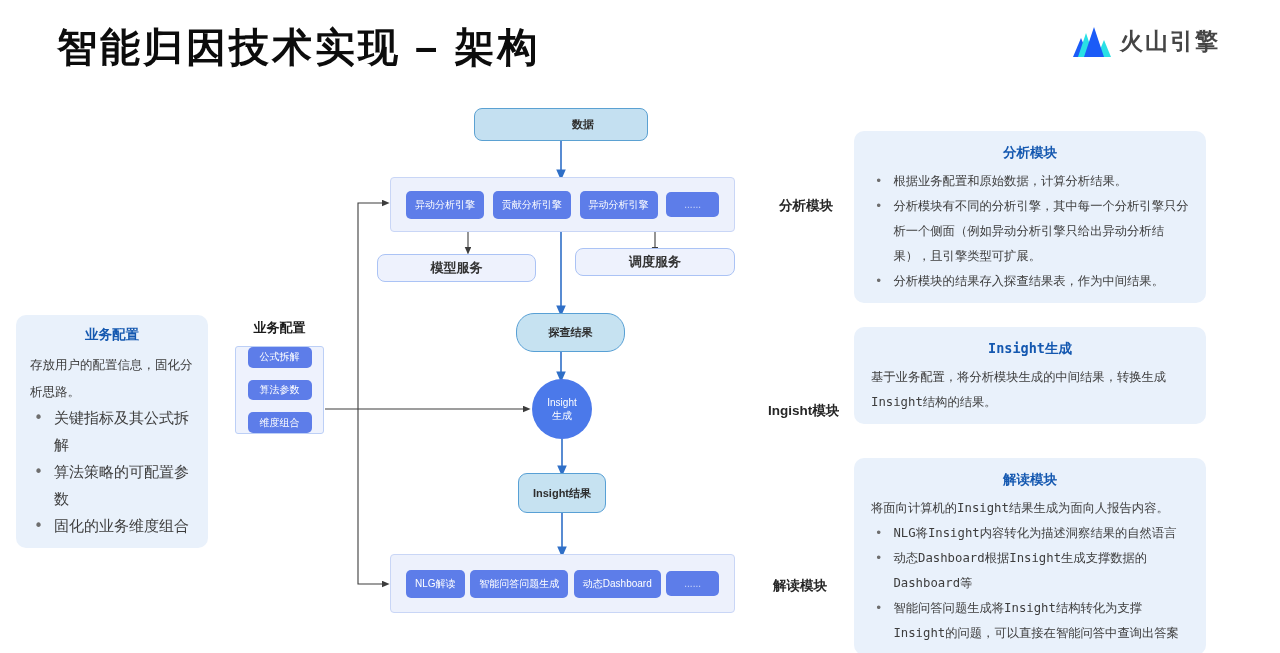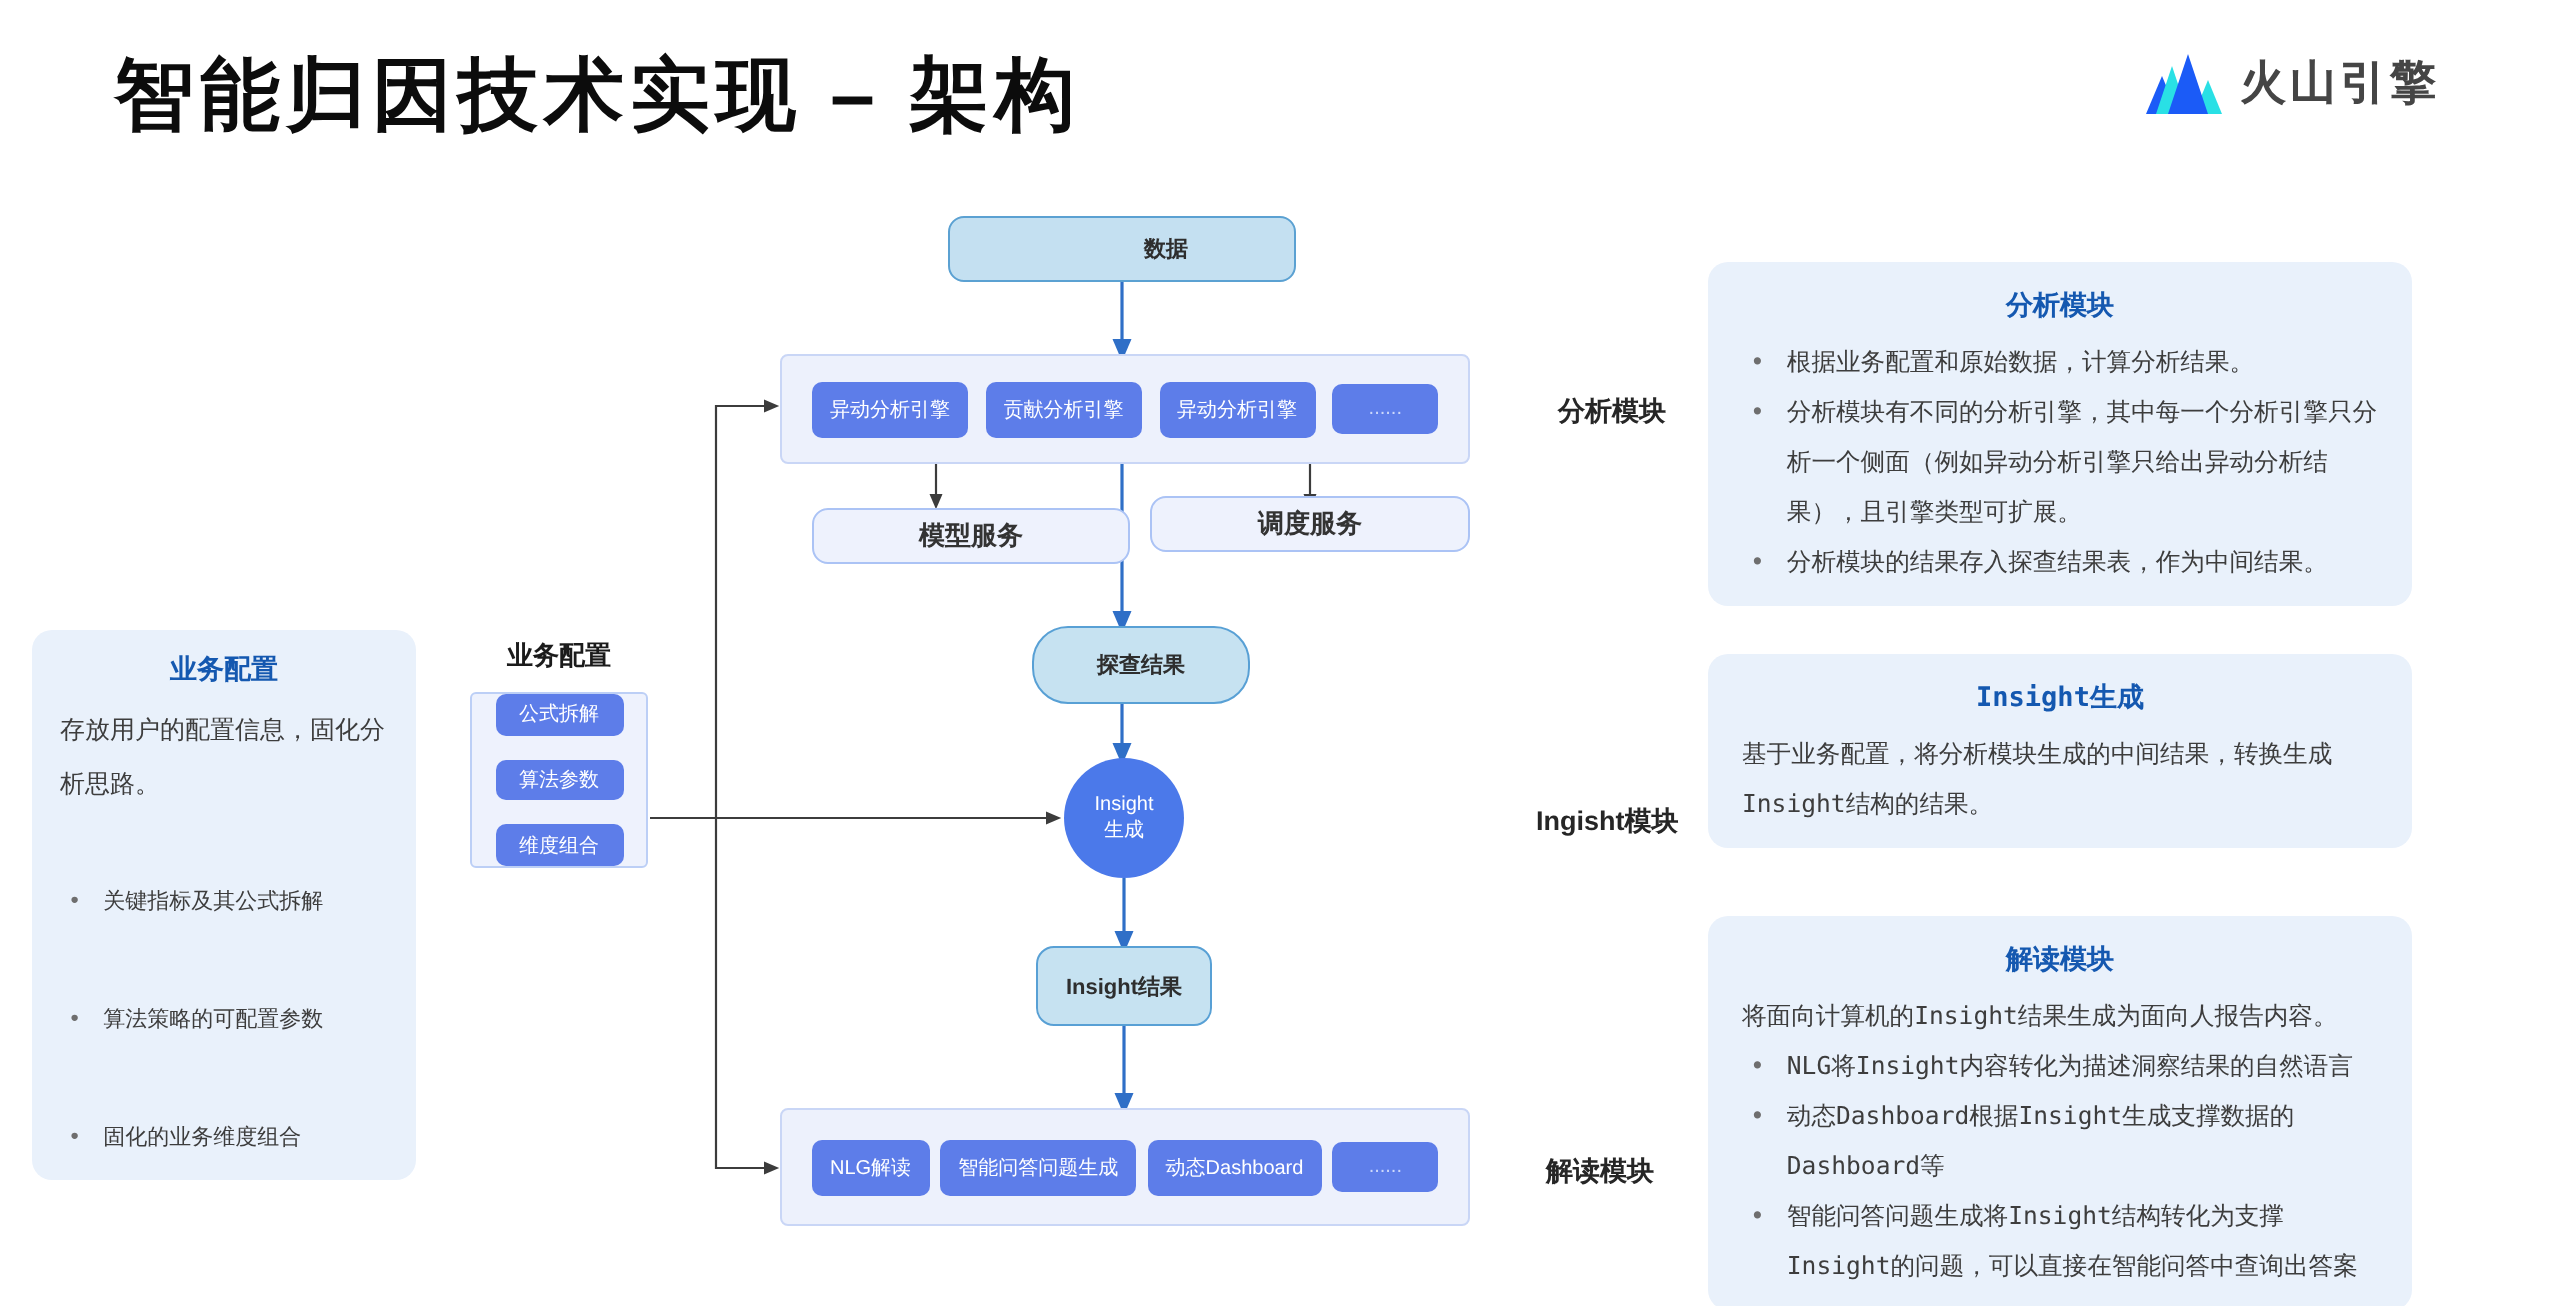--- a/index.html
+++ b/index.html
@@ -21,21 +21,21 @@
   .group { position:absolute; background:#edf1fc; border:1px solid #c9d6f6; border-radius:4px;
            display:flex; align-items:center; justify-content:space-between; padding:0 15px; }
   .group.analysis  { left:390px; top:177px; width:345px; height:55px; }
   .group.interpret { left:390px; top:554px; width:345px; height:59px; }
   .chip { background:#5d7de9; color:#ffffff; border-radius:5px; font-size:10px;
           padding:7px 9px; white-space:nowrap; text-align:right; }
   .chip.dots { color:#ccd8fa; padding:7px 18px; }
   .service { position:absolute; height:28px; background:#eef2fd; border:1px solid #abc3f5;
              border-radius:8px; display:flex; align-items:center; justify-content:center;
              font-size:13px; font-weight:700; color:#333; }
-  .service.model    { left:406px; top:254px; width:159px; }
+  .service.model    { left:377px; top:254px; width:159px; }
   .service.schedule { left:575px; top:248px; width:160px; }
   .result { background:#c6e2f1; border:1px solid #58a0d5; border-radius:9px;
             font-size:11px; font-weight:600; color:#2e2e2e; }
   .probe          { left:516px; top:313px; width:109px; height:39px;border-radius:18px; }
   .insight-result { left:518px; top:473px; width:88px; height:40px; }
   .circle { left:532px; top:379px; width:60px; height:60px; border-radius:50%;
             background:#4b79ea; color:#fff; font-size:10px; line-height:1.35;
             display:flex; flex-direction:column; align-items:center; justify-content:center; }
   .side-label { position:absolute; font-size:13.5px; font-weight:600; color:#262626; white-space:nowrap; }
   .lbl-analysis  { left:779px; top:197px; }
@@ -54,21 +54,21 @@
   
   .panel { position:absolute; background:#e9f1fb; border-radius:10px; padding:11px 17px 9px;
            font-family:"DejaVu Sans Mono","Liberation Mono",monospace; }
   .panel-title { text-align:center; font-size:13.5px; font-weight:700; color:#1458b0; margin:2px 0 7px; }
   .panel-body { font-size:12.3px; line-height:25px; color:#3d3d3d; }
   .panel ul { list-style:none; }
   .panel li { display:flex; font-size:12.3px; line-height:25px; color:#3d3d3d; }
   .panel li::before { content:"•"; color:#6e6e6e; margin:0 11px 0 4px; flex-shrink:0; }
   .left-panel  { left:16px;  top:315px; width:192px; min-height:163px; padding:9px 14px 8px; }
   .left-panel .panel-body { font-size:12.5px; line-height:27px; }
-  .left-panel li { font-size:11px; line-height:27px;margin-top:32px; }
+  .left-panel li { font-size:15px; line-height:27px; }
   .rp-1 { left:854px; top:131px; width:352px; min-height:149px; }
   .rp-2 { left:854px; top:327px; width:352px; min-height:93px; }
   .rp-3 { left:854px; top:458px; width:352px; min-height:170px; }
 </style>
 </head>
 <body>
 
 <div class="canvas">
 
   <div class="title">智能归因技术实现 – 架构</div>

